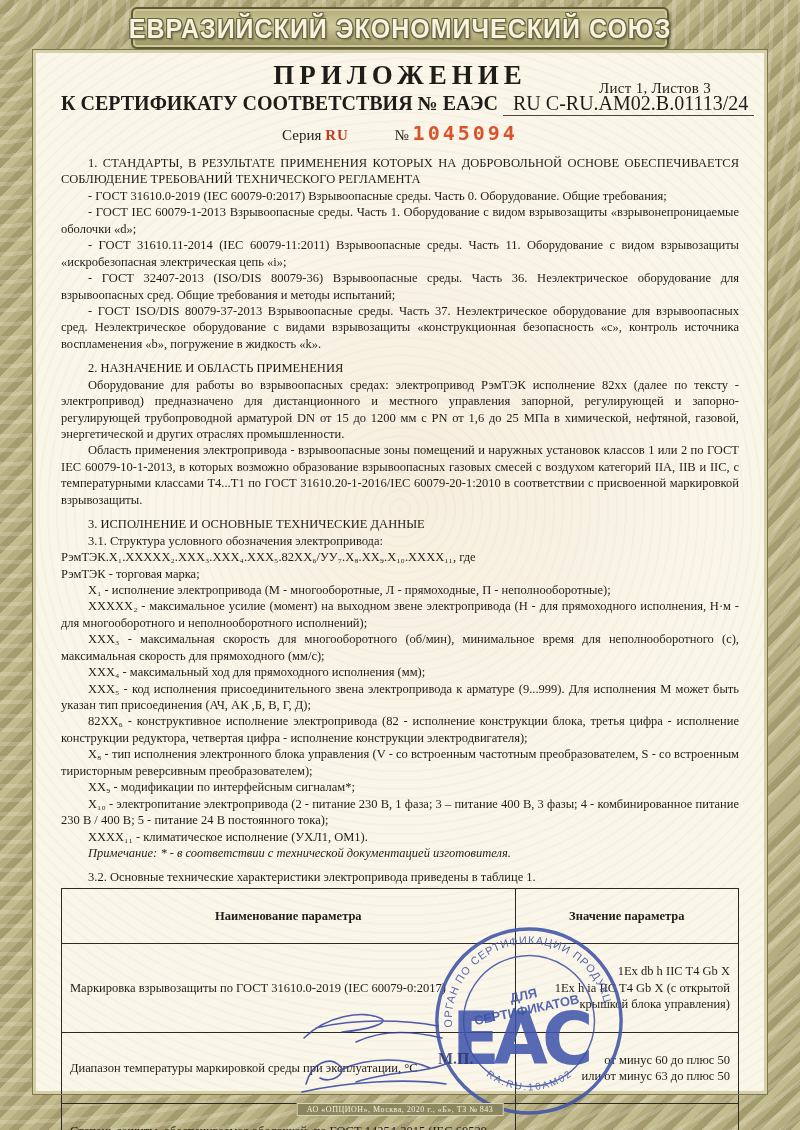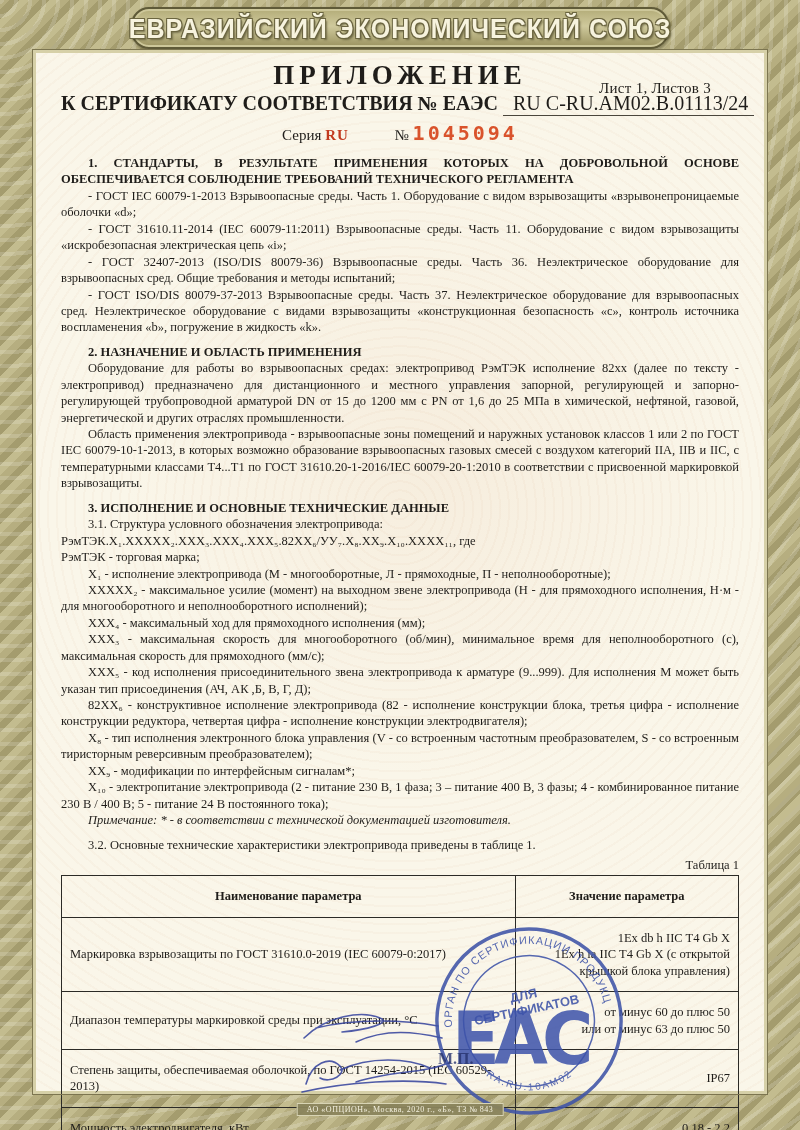--- a/index.html
+++ b/index.html
@@ -18,21 +18,21 @@
     box-shadow:0 0 0 3px #d6d0a8 inset;
     background:
       radial-gradient(circle at 55% 40%, rgba(214,160,120,.10), rgba(214,160,120,0) 42%),
       repeating-radial-gradient(circle at 50% 44%, rgba(205,150,110,.05) 0 2px, rgba(205,150,110,0) 2px 9px),
       #faf6e9;
     color:#1f1d1a;
   }
   
   .banner{
     position:absolute; top:7px; left:50%; transform:translateX(-50%);
-    width:534px; height:38px; border-radius:18px;
+    width:534px; height:38px; border-radius:6px;
     background:linear-gradient(#b3ac78,#cfc99c 45%,#9a925f);
     border:2px solid #5f5a38; box-shadow:0 0 0 2px #cdc79a inset, 1px 2px 3px rgba(60,55,25,.45);
     display:flex; align-items:center; justify-content:center;
   }
   .banner span{
     font-family:"Liberation Sans","DejaVu Sans",sans-serif;
     font-weight:bold; font-size:25px; letter-spacing:1px; white-space:nowrap;
     color:#f7f3de; transform:scaleY(1.08);
     text-shadow:1px 1px 0 #6b6540, -1px -1px 0 #6b6540, 1px -1px 0 #6b6540, -1px 1px 0 #6b6540, 2px 2px 2px rgba(50,45,20,.5);
   }
@@ -43,27 +43,27 @@
   .certline .b{font-weight:bold;}
   .certline .num{border-bottom:1px solid #4a463c; padding:0 6px 1px 10px;}
   .seriesline{margin-top:6px; font-size:15px;}
   .seriesline .red{color:#c23a1f; font-weight:bold; letter-spacing:1px;}
   .seriesline .no{margin-left:42px;}
   .serial{color:#d9532c; font-family:"DejaVu Sans Mono","Liberation Mono",monospace; font-weight:bold; font-size:20px; letter-spacing:3px; margin-left:0;}
   
   .body{margin-top:10px; font-size:12.5px; line-height:1.315; text-align:justify;}
   .body p{margin:0; text-indent:27px;}
   .body p.ni{text-indent:0;}
-  .body .h{font-weight:bold; margin-top:8px;}
+  .body .h{font-weight:normal; margin-top:8px;}
   .body .gap{margin-top:8px;}
   .note{font-style:italic;}
   
   .tcap{text-align:right; font-size:12.5px; margin-top:4px;}
   table.t1{width:100%; border-collapse:collapse; margin-top:2px; font-size:12.5px;}
-  table.t1 th, table.t1 td{border:1.6px solid #2b2a26; padding:12px 8px; vertical-align:middle;}
+  table.t1 th, table.t1 td{border:1.6px solid #2b2a26; padding:19px 8px; vertical-align:middle;}
   table.t1 th{font-weight:bold; text-align:center;}
   table.t1 td.nm{text-align:left;}
   table.t1 td.vl{text-align:right; white-space:pre-line; width:33%;}
   
   .stamp{position:absolute; left:430px; top:922px; width:198px; height:198px; transform:rotate(-12deg); opacity:.88; pointer-events:none;}
   .eac{
     position:absolute; left:452px; top:1004px; pointer-events:none;
     font-family:"DejaVu Sans","Liberation Sans",sans-serif; font-weight:bold;
     font-size:70px; line-height:1; letter-spacing:-6px; color:#3c52aa; opacity:.85; transform:scaleY(1.05);
   }
@@ -97,47 +97,48 @@
         <span>Серия</span>
         <span class="red">RU</span>
         <span class="no">№</span>
         <span class="serial">1045094</span>
       </div>
     </div>
 
     <div class="body">
 
       <p class="h ni" style="text-indent:27px">1. СТАНДАРТЫ, В РЕЗУЛЬТАТЕ ПРИМЕНЕНИЯ КОТОРЫХ НА ДОБРОВОЛЬНОЙ ОСНОВЕ ОБЕСПЕЧИВАЕТСЯ СОБЛЮДЕНИЕ ТРЕБОВАНИЙ ТЕХНИЧЕСКОГО РЕГЛАМЕНТА</p>
+      <p>- ГОСТ 31610.0-2019 (IEC 60079-0:2017) Взрывоопасные среды. Часть 0. Оборудование. Общие требования;</p>
       <p>- ГОСТ IEC 60079-1-2013 Взрывоопасные среды. Часть 1. Оборудование с видом взрывозащиты «взрывонепроницаемые оболочки «d»;</p>
       <p>- ГОСТ 31610.11-2014 (IEC 60079-11:2011) Взрывоопасные среды. Часть 11. Оборудование с видом взрывозащиты «искробезопасная электрическая цепь «i»;</p>
       <p>- ГОСТ 32407-2013 (ISO/DIS 80079-36) Взрывоопасные среды. Часть 36. Неэлектрическое оборудование для взрывоопасных сред. Общие требования и методы испытаний;</p>
       <p>- ГОСТ ISO/DIS 80079-37-2013 Взрывоопасные среды. Часть 37. Неэлектрическое оборудование для взрывоопасных сред. Неэлектрическое оборудование с видами взрывозащиты «конструкционная безопасность «с», контроль источника воспламенения «b», погружение в жидкость «k».</p>
 
       <p class="h">2. НАЗНАЧЕНИЕ И ОБЛАСТЬ ПРИМЕНЕНИЯ</p>
       <p>Оборудование для работы во взрывоопасных средах: электропривод РэмТЭК исполнение 82хх (далее по тексту - электропривод) предназначено для дистанционного и местного управления запорной, регулирующей и запорно-регулирующей трубопроводной арматурой DN от 15 до 1200 мм с PN от 1,6 до 25 МПа в химической, нефтяной, газовой, энергетической и других отраслях промышленности.</p>
       <p>Область применения электропривода - взрывоопасные зоны помещений и наружных установок классов 1 или 2 по ГОСТ IEC 60079-10-1-2013, в которых возможно образование взрывоопасных газовых смесей с воздухом категорий IIА, IIВ и IIС, с температурными классами Т4...Т1 по ГОСТ 31610.20-1-2016/IEC 60079-20-1:2010 в соответствии с присвоенной маркировкой взрывозащиты.</p>
 
       <p class="h">3. ИСПОЛНЕНИЕ И ОСНОВНЫЕ ТЕХНИЧЕСКИЕ ДАННЫЕ</p>
       <p>3.1. Структура условного обозначения электропривода:</p>
       <p class="ni">РэмТЭК.Х₁.ХХХХХ₂.ХХХ₃.ХХХ₄.ХХХ₅.82ХХ₆/УУ₇.Х₈.ХХ₉.Х₁₀.ХХХХ₁₁, где</p>
       <p class="ni">РэмТЭК - торговая марка;</p>
       <p>Х₁ - исполнение электропривода (М - многооборотные, Л - прямоходные, П - неполнооборотные);</p>
       <p>ХХХХХ₂ - максимальное усилие (момент) на выходном звене электропривода (Н - для прямоходного исполнения, Н·м - для многооборотного и неполнооборотного исполнений);</p>
+      <p>ХХХ₃ - максимальная скорость для  многооборотного (об/мин), минимальное время для неполнооборотного (с), максимальная скорость для прямоходного (мм/с);</p>
       <p>ХХХ₄ - максимальный ход для прямоходного исполнения (мм);</p>
-      <p>ХХХ₃ - максимальная скорость для  многооборотного (об/мин), минимальное время для неполнооборотного (с), максимальная скорость для прямоходного (мм/с);</p>
       <p>ХХХ₅ - код исполнения присоединительного звена электропривода к арматуре (9...999). Для исполнения М может быть указан тип присоединения (АЧ, АК ,Б, В, Г, Д);</p>
       <p>82ХХ₆ - конструктивное исполнение электропривода (82 - исполнение конструкции блока, третья цифра - исполнение конструкции редуктора, четвертая цифра - исполнение конструкции электродвигателя);</p>
       <p>Х₈ - тип исполнения электронного блока управления (V - со встроенным частотным преобразователем, S - со встроенным тиристорным реверсивным преобразователем);</p>
       <p>ХХ₉ - модификации по интерфейсным сигналам*;</p>
       <p>Х₁₀ - электропитание электропривода (2 - питание 230 В, 1 фаза; 3 – питание 400 В, 3 фазы; 4 - комбинированное питание 230 В / 400 В; 5 - питание 24 В постоянного тока);</p>
+      <p>ХХХХ₁₁ - климатическое исполнение (УХЛ1, ОМ1).</p>
       <p class="note">Примечание: * - в соответствии с технической документацией изготовителя.</p>
 
       <p class="gap">3.2. Основные технические характеристики электропривода приведены в таблице 1.</p>
 
-      <div class="tcap">Таблица 1</div>
       <table class="t1">
         <tbody>
             <tr>
           <th>Наименование параметра</th>
           <th>Значение параметра</th>
         </tr>
         <tr>
           <td class="nm">Маркировка взрывозащиты по ГОСТ 31610.0-2019 (IEC 60079-0:2017)</td>
           <td class="vl">1Ex db h IIC T4 Gb X
 1Ex h ia IIC T4 Gb X (с открытой

